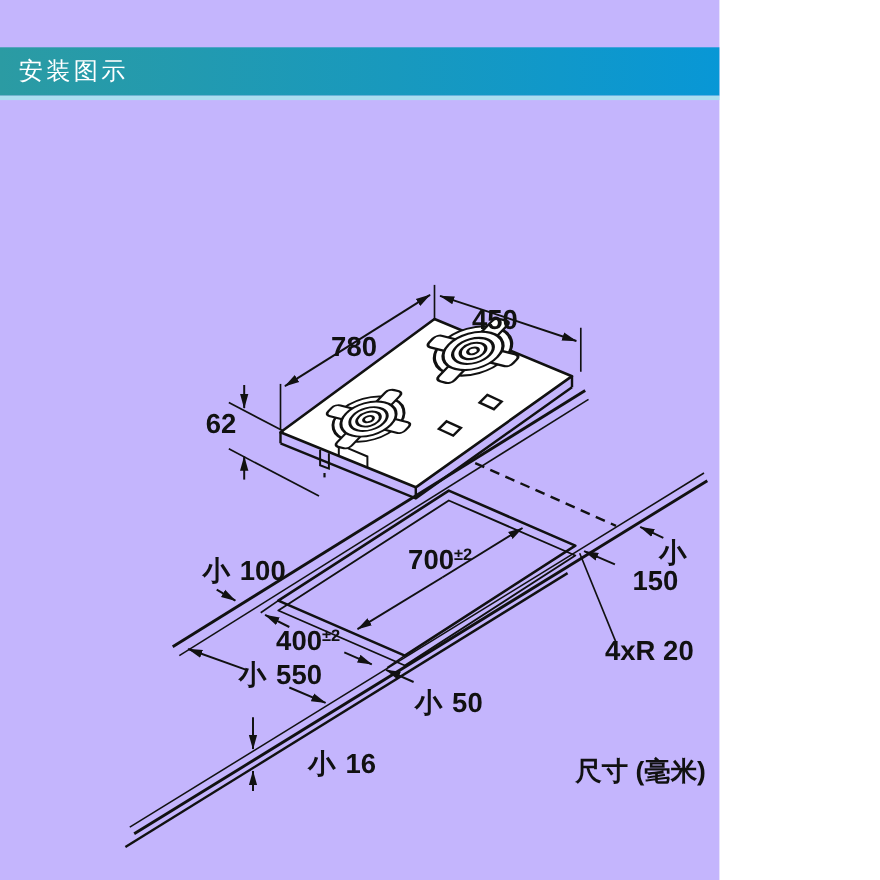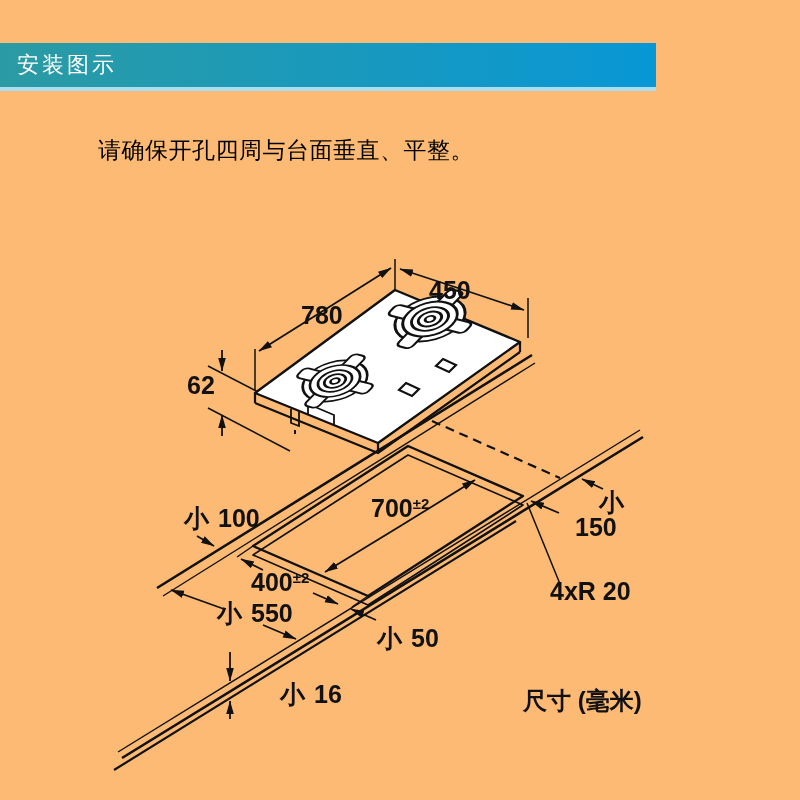--- a/index.html
+++ b/index.html
@@ -1,16 +1,16 @@
 <!DOCTYPE html>
 <html><head>
 <meta charset="utf-8">
 <style>
   html,body{margin:0;padding:0;background:#fff;}
-  #page{position:relative;width:800px;height:800px;background:#fdba74;overflow:hidden;
+  #page{position:relative;width:654px;height:800px;background:#c4b5fd;overflow:hidden;
         font-family:"Liberation Sans","DejaVu Sans",sans-serif;}
   #header-bar{position:absolute;left:0;top:43px;width:656px;height:44px;
         background:linear-gradient(90deg,#2B9BA3 0%,#1899BE 55%,#0897D6 100%);}
   #header-underline{position:absolute;left:0;top:87px;width:656px;height:4px;background:#ABDEF0;}
   #header-title{display:block;padding-left:17px;line-height:44px;font-size:22px;
         letter-spacing:3px;color:#ffffff;}
   #intro{position:absolute;left:98px;top:136px;width:660px;font-size:23px;line-height:29.5px;
         color:#000;letter-spacing:0.5px;}
   svg text{fill:#111;font-family:"Liberation Sans","DejaVu Sans",sans-serif;font-weight:bold;}
   .ln{stroke:#111;fill:none;}
@@ -28,21 +28,20 @@
 <body>
 
 <div id="page">
 
   <div id="header-bar">
     <span id="header-title">安装图示</span>
   </div>
   <div id="header-underline"></div>
 
   <div id="intro">
-    <div>请确保开孔四周与台面垂直、平整。</div>
   </div>
 
   <svg style="position:absolute;left:0;top:0;" width="800" height="800" viewBox="0 0 800 800">
     <defs>
       <marker id="arr" markerWidth="15" markerHeight="10" refX="13" refY="5" orient="auto" markerUnits="userSpaceOnUse">
         <path d="M0,1.2 L13.5,5 L0,8.8 Z" fill="#111"></path>
       </marker>
       <g id="burner">
         <circle r="36" class="bstroke wfill"></circle>
         <g transform="rotate(45)">

